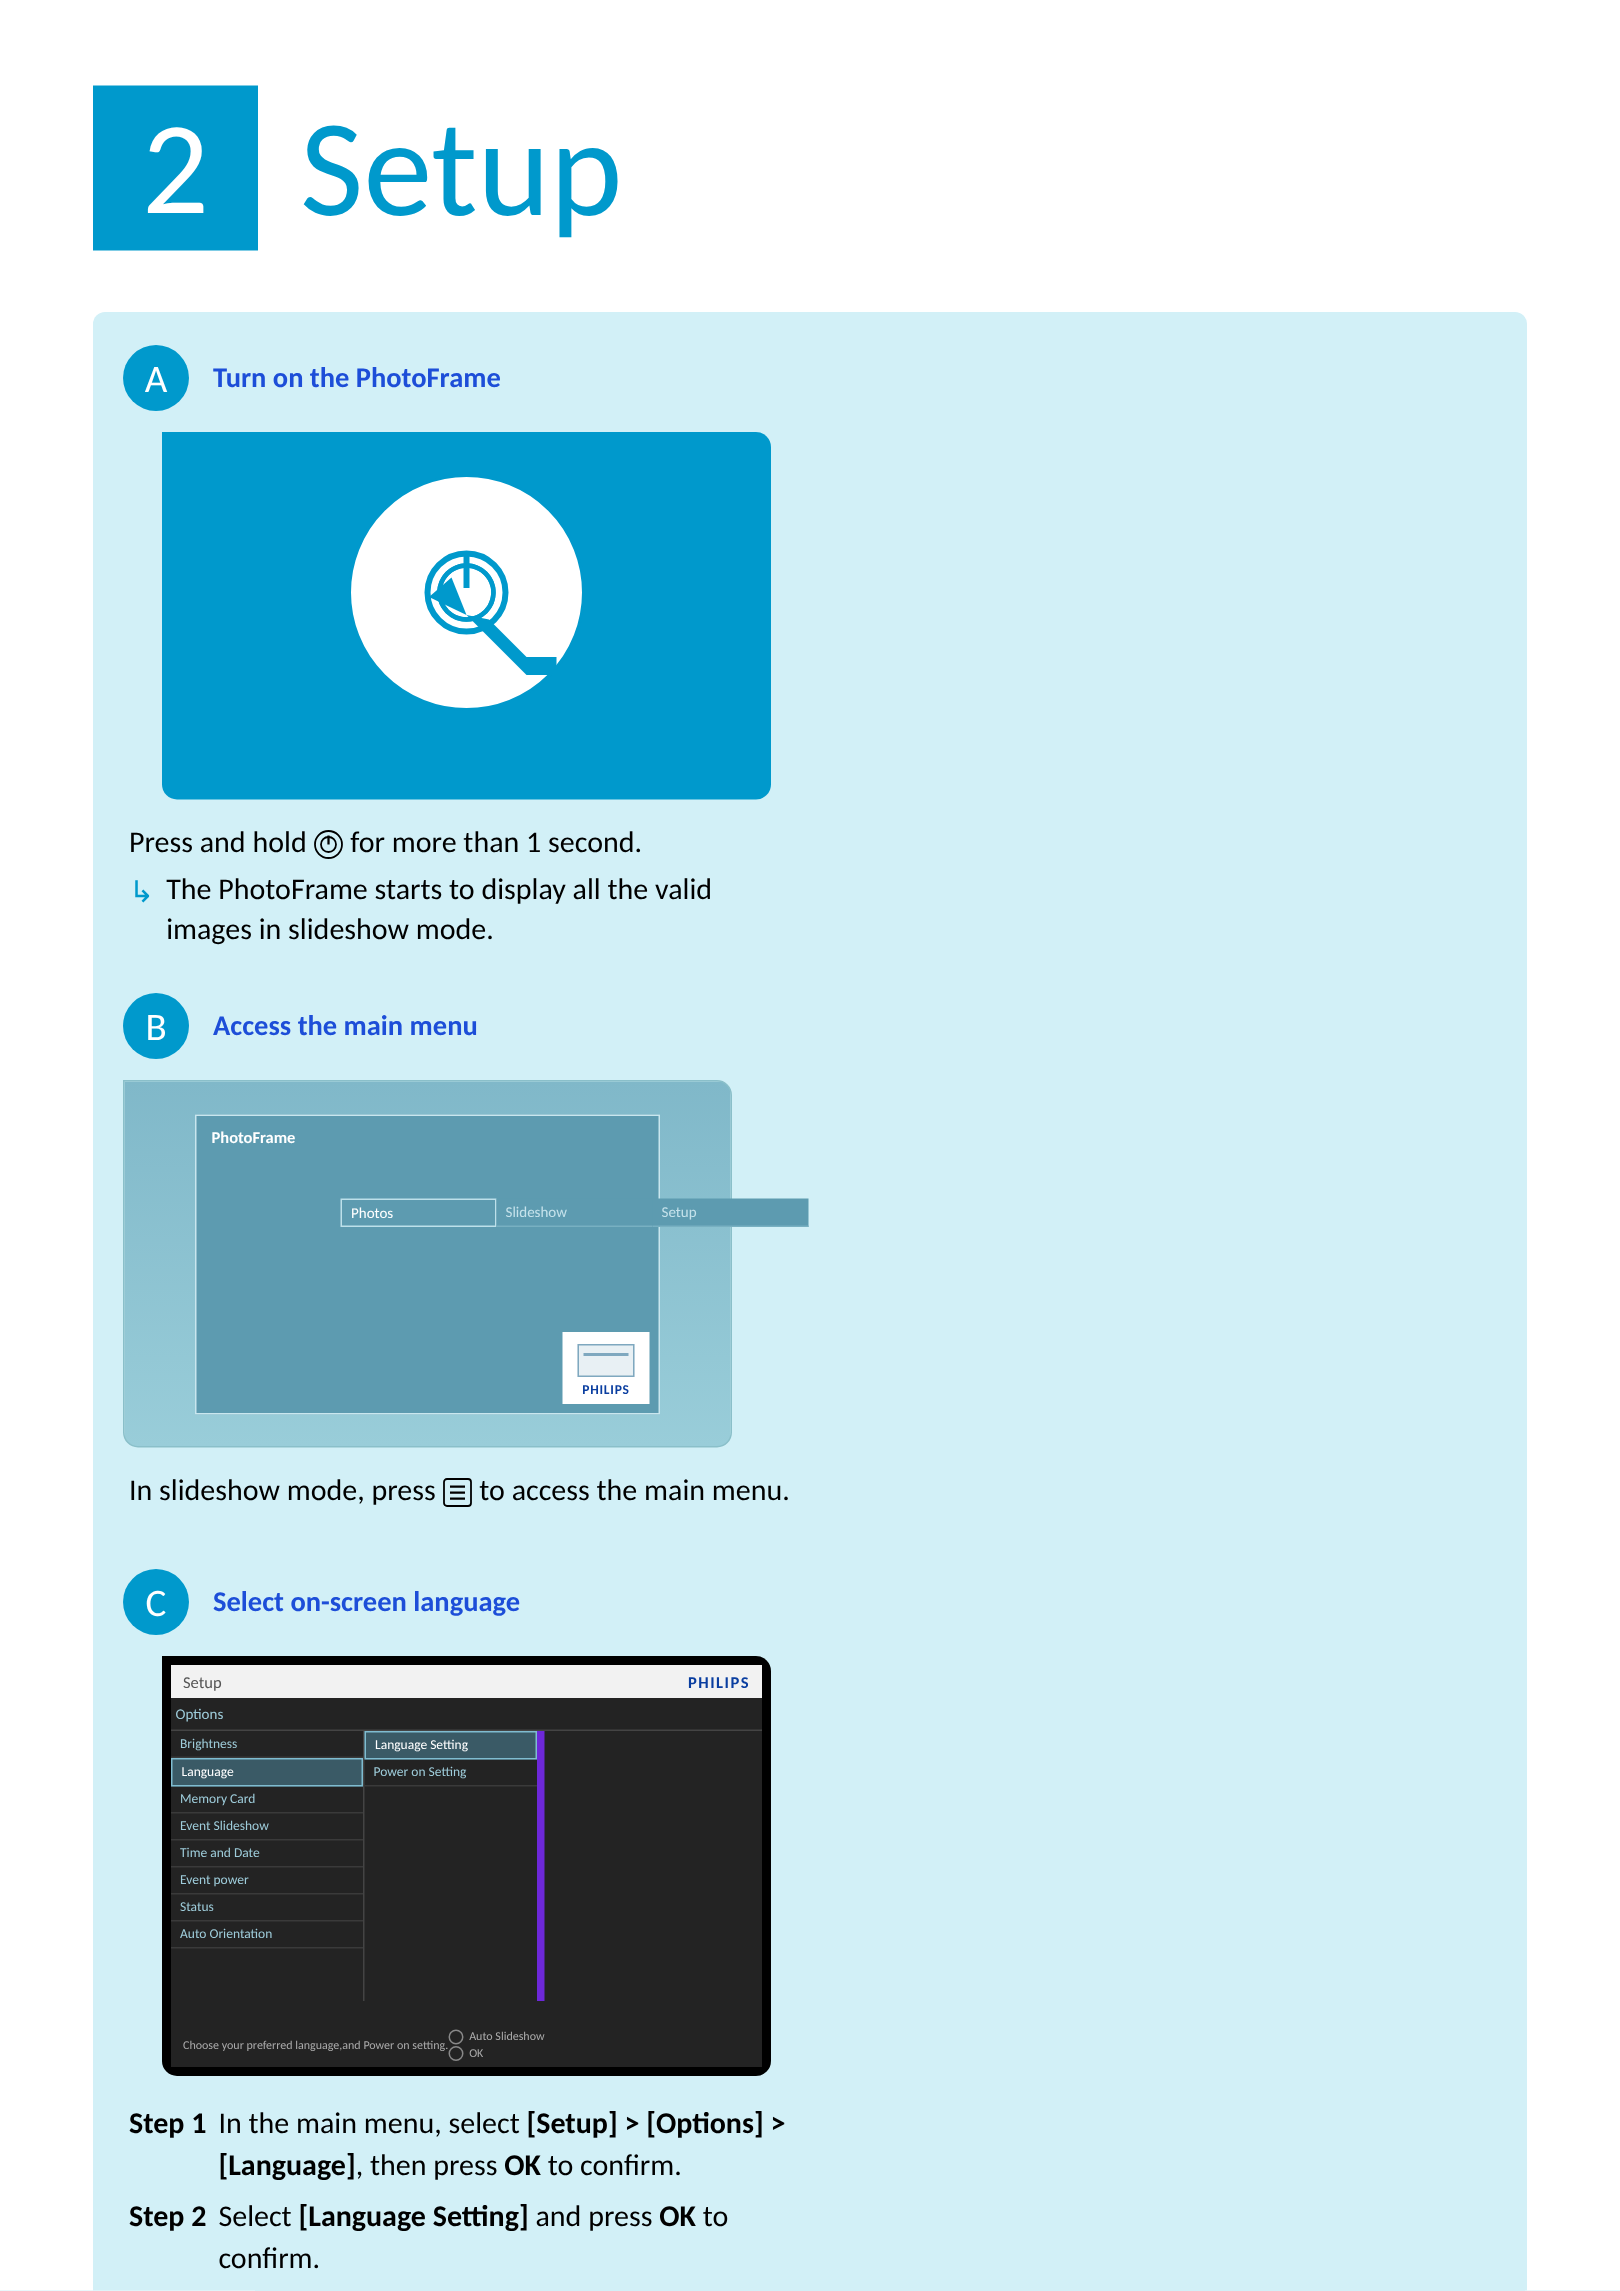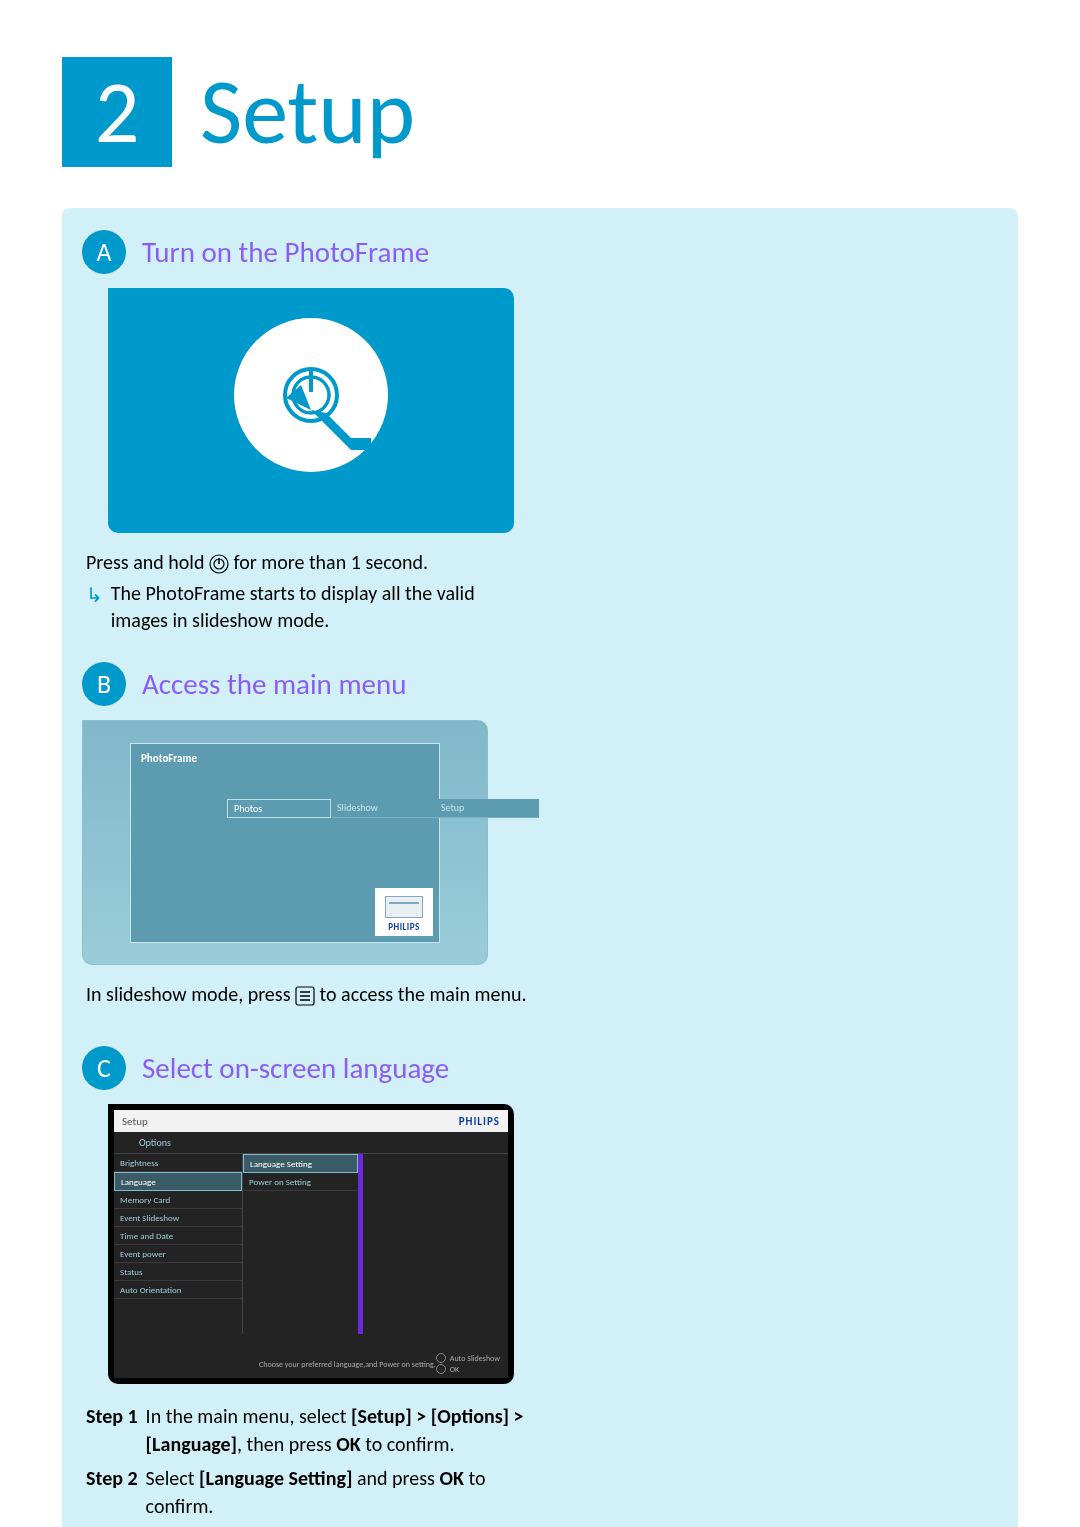--- a/index.html
+++ b/index.html
@@ -31,21 +31,21 @@
     gap: 28px;
   }
   .section-col { width: 445px; }
   .section-head { display: flex; align-items: center; gap: 16px; margin-bottom: 14px; }
   .circle-letter {
     width: 44px; height: 44px; border-radius: 50%;
     background: #0099cc; color: #fff;
     display: flex; align-items: center; justify-content: center;
     font-size: 26px; font-weight: 400;
   }
-  .section-title { color: #8b5cf6; font-size: 29px; }
+  .section-title { color: #1d4ed8; font-size: 19px; font-weight: bold; }
 
   
   .illus-a {
     background: #0099cc; height: 245px; border-radius: 0 10px 10px 10px;
     display: flex; align-items: flex-start; justify-content: center;
     padding-top: 22px;
     margin-left: 26px;
     width: 406px;
   }
   .illus-a svg { width: 190px; height: 190px; }
@@ -109,31 +109,31 @@
   .screen-c {
     width: 100%; height: 100%; background: #232323;
     position: relative; color: #9eccda; font-size: 10px;
   }
   .sc-top {
     height: 22px; background: #f2f2f2; display: flex; align-items: center;
     justify-content: space-between; padding: 0 8px;
     color: #555; font-size: 11px;
   }
   .sc-philips { color: #0a3ea0; font-weight: bold; letter-spacing: 1px; }
-  .sc-options { padding: 4px 25px; border-bottom: 1px solid #444; font-size: 10px; }
+  .sc-options { padding: 4px 3px; border-bottom: 1px solid #444; font-size: 10px; }
   .sc-body { display: flex; height: 180px; }
   .sc-col1 { width: 129px; border-right: 1px solid #444; }
   .sc-col1 div, .sc-col2 div {
     padding: 3px 6px; border-bottom: 1px solid #3a3a3a; font-size: 9px;
   }
   .sc-col1 .sel, .sc-col2 .sel { background: #3a5a66; color: #fff; border: 1px solid #7fbcd0; }
   .sc-col2 { width: 120px; border-right: 5px solid #6d28d9; }
   .sc-foot {
     position: absolute; bottom: 4px; left: 8px; right: 8px;
-    display: flex; justify-content: flex-end; align-items: center;
+    display: flex; justify-content: flex-start; align-items: center;
     font-size: 8px; color: #aaa;
   }
   .sc-foot-right { text-align: left; font-size: 8px; line-height: 1.3; }
   .sc-foot-right .row { display: flex; align-items: center; gap: 4px; }
   .tiny-circ { width: 10px; height: 10px; border: 1px solid #888; border-radius: 50%; display: inline-block; }
 
   .steps { font-size: 20px; line-height: 1.4; margin-top: 18px; margin-left: 4px; }
   .steps .step { display: flex; gap: 8px; margin-bottom: 6px; }
   .steps .step-label { font-weight: bold; white-space: nowrap; }
   .steps b { font-weight: bold; }

